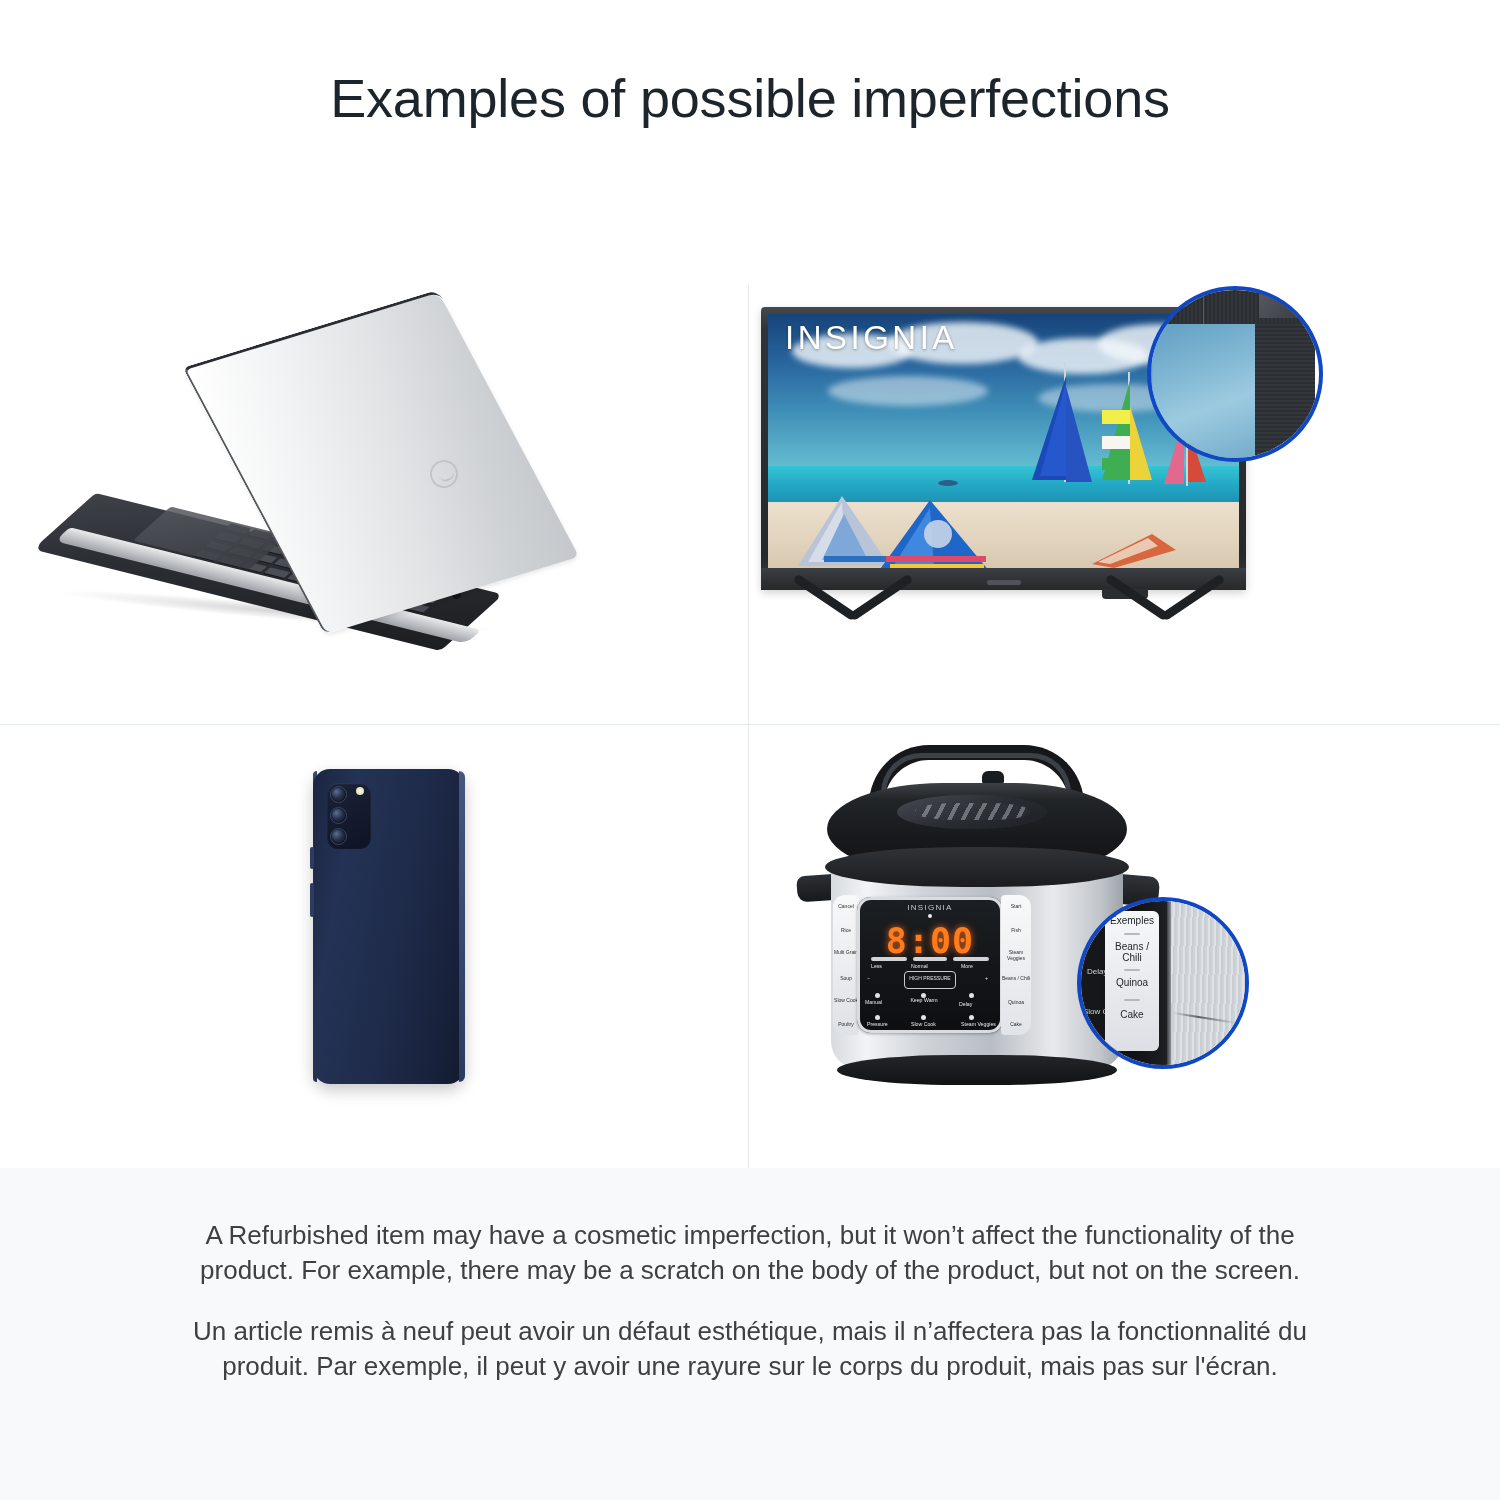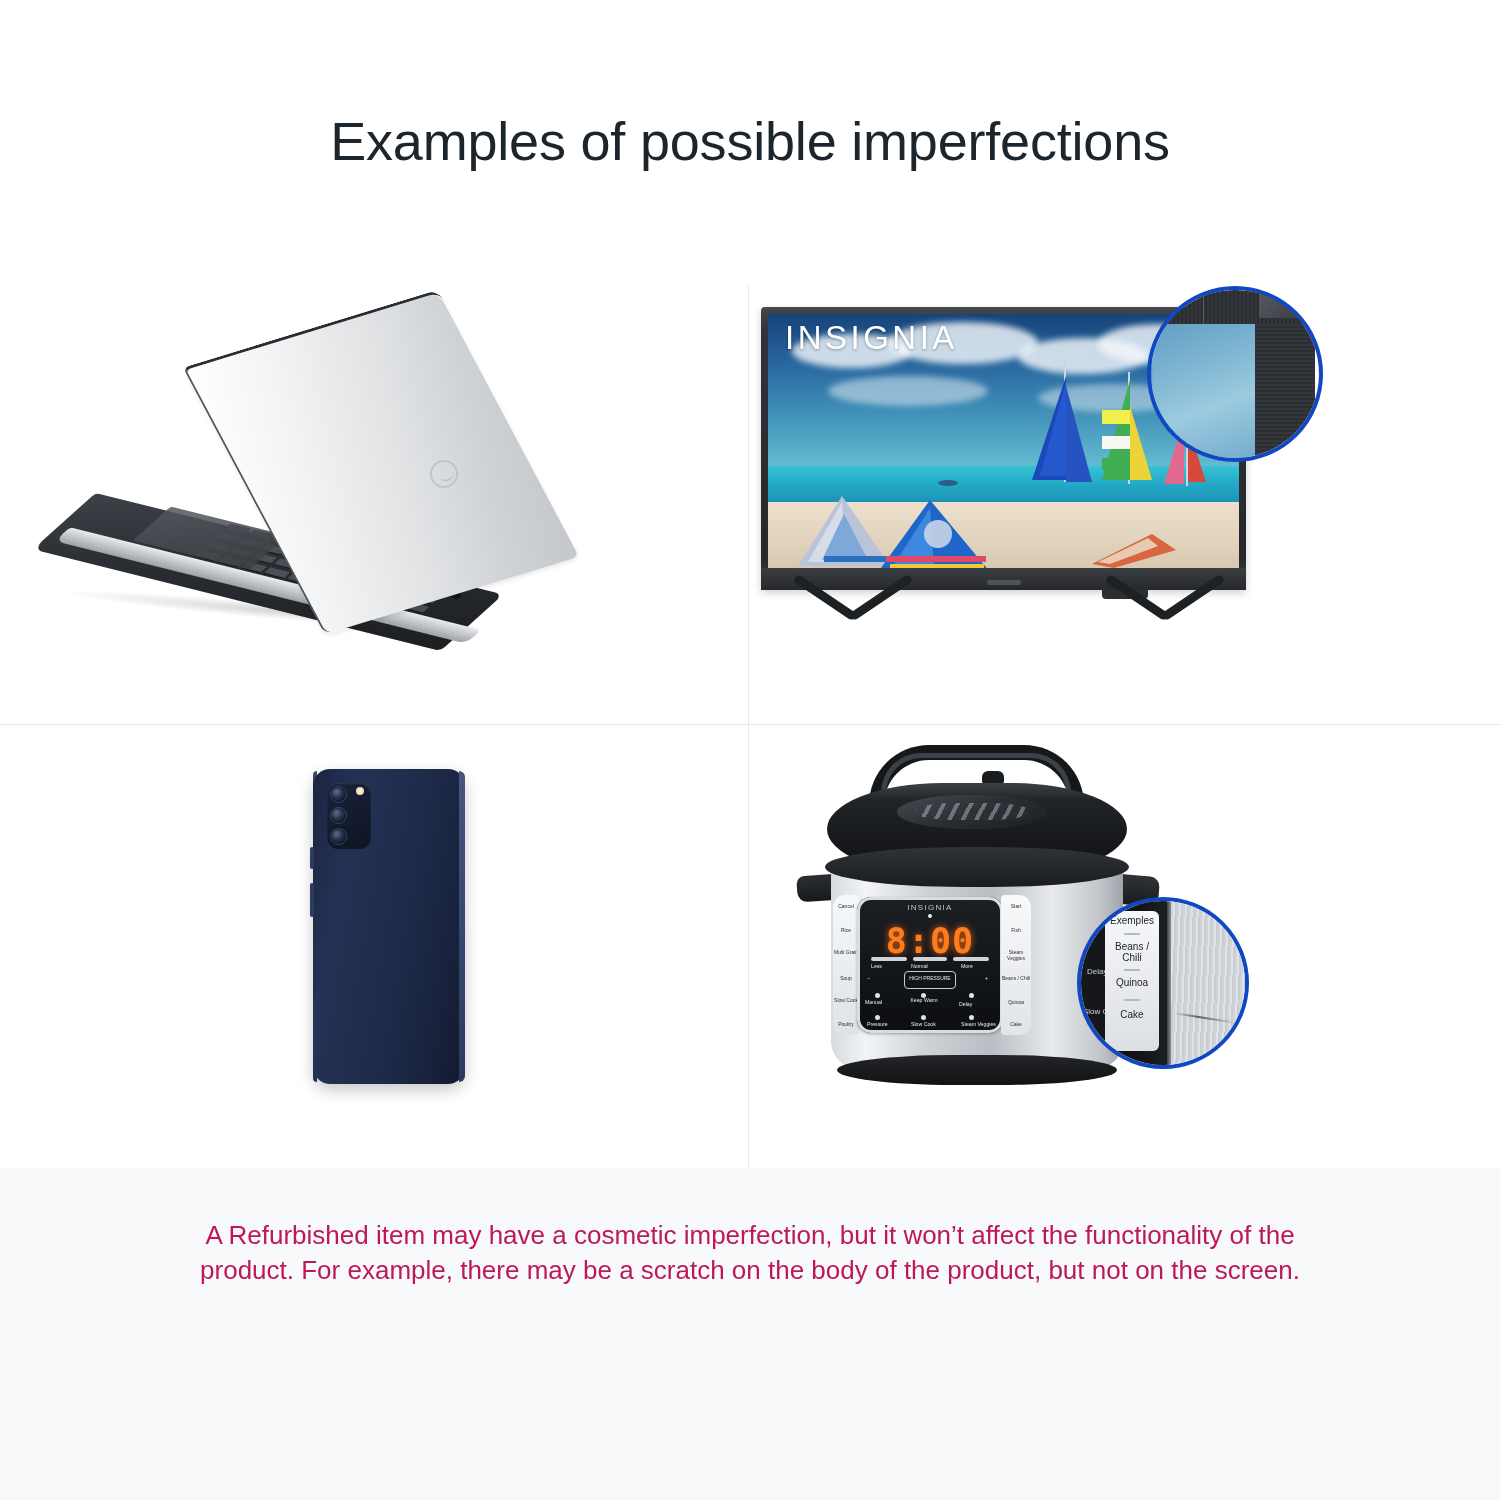--- a/index.html
+++ b/index.html
@@ -8,21 +8,20 @@
     background: #ffffff;
     font-family: "Liberation Sans", sans-serif;
     overflow: hidden;
   }
   .page { position: relative; width: 1500px; height: 1500px; background: #fff; }
 
   
   .title-block {
     position: absolute; top: 62px; left: 0; width: 1500px;
     text-align: center;
-    margin-top: 43px;
   }
   .title-line {
     font-size: 54px; line-height: 72px; font-weight: 400;
     color: #1d252c; letter-spacing: -0.2px;
   }
 
   
   .grid {
     position: absolute; top: 285px; left: 0;
     width: 1500px; height: 883px;
@@ -267,21 +266,21 @@
     transform: rotate(9deg); }
   .ckm-edge { position:absolute; left:86px; top:0; width:4px; height:172px;
     background: linear-gradient(90deg,#3a3e43,#8d9298); }
 
   
   .desc {
     position:absolute; left:0; top:1168px; width:1500px; height:332px;
     background:#f8f9fb;
   }
   .desc-inner { position:absolute; left:180px; top:50px; width:1140px; text-align:center; }
-  .desc-p { font-size:26px; line-height:35px; color:#be185d; }
+  .desc-p { font-size:26px; line-height:35px; color:#404040; }
   .desc-p + .desc-p { margin-top: 26px; }
 </style>
 </head>
 <body>
 
 <div class="page">
 
   <div class="title-block">
     <div class="title-line">Examples of possible imperfections</div>
   </div>
@@ -544,16 +543,17 @@
           </div>
           <div class="ckm-scratch"></div>
         </div>
       </div>
     </div>
   </div>
 
   <div class="desc">
     <div class="desc-inner">
       <p class="desc-p">A Refurbished item may have a cosmetic imperfection, but it won’t affect the functionality of the product. For example, there may be a scratch on the body of the product, but not on the screen.</p>
+      <p class="desc-p">Un article remis à neuf peut avoir un défaut esthétique, mais il n’affectera pas la fonctionnalité du produit. Par exemple, il peut y avoir une rayure sur le corps du produit, mais pas sur l'écran.</p>
     </div>
   </div>
 
 </div>
 
 </body></html>

